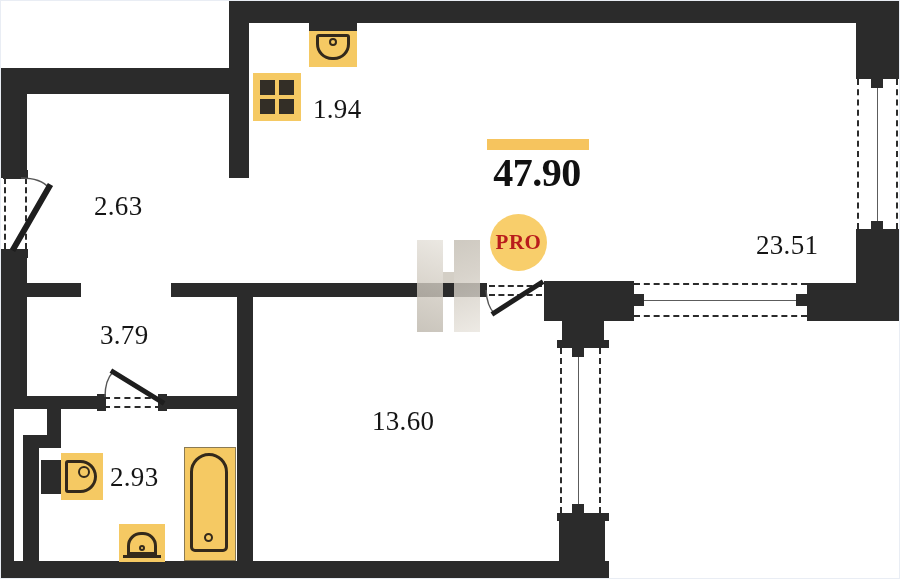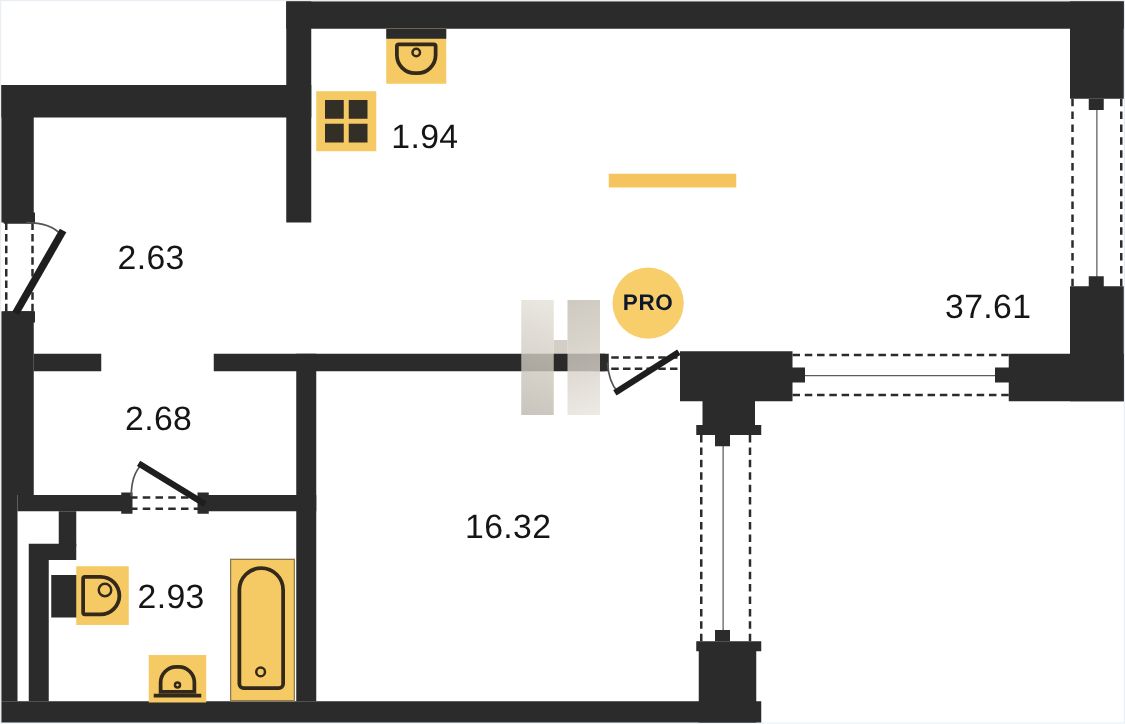--- a/index.html
+++ b/index.html
@@ -1,35 +1,35 @@
 <!DOCTYPE html>
 <html><head>
 <meta charset="utf-8">
 <style>
   html,body{margin:0;padding:0;background:#fff;}
   .plan{position:relative;width:900px;height:579px;background:#ffffff;border:1px solid #e9edf4;
-        box-sizing:border-box;font-family:Liberation Sans, sans-serif;overflow:hidden;}
+        box-sizing:border-box;font-family:Liberation Serif, serif;overflow:hidden;}
   .w{position:absolute;background:#2B2B2B;z-index:2;}
   .lbl{position:absolute;z-index:6;font-size:27px;color:#151515;letter-spacing:.3px;}
   .dashH{position:absolute;z-index:3;height:0;border-top:2px dashed #2B2B2B;}
   .dashV{position:absolute;z-index:3;width:0;border-left:2px dashed #2B2B2B;}
   .glassH{position:absolute;z-index:3;height:0;border-top:1.5px solid #5c5c5c;}
   .glassV{position:absolute;z-index:3;width:0;border-left:1.5px solid #5c5c5c;}
   .sq{position:absolute;background:#2B2B2B;z-index:4;}
   .fx{position:absolute;background:#F5C963;z-index:4;}
   .inner{position:absolute;border:3px solid #33291B;background:transparent;box-sizing:border-box;}
   .dot{position:absolute;border:2.5px solid #33291B;border-radius:50%;background:transparent;box-sizing:border-box;}
   .burner{position:absolute;width:15px;height:15px;background:#332E26;}
   .doors{position:absolute;left:0;top:0;z-index:5;pointer-events:none;}
   .totalbar{position:absolute;left:486px;top:138px;width:102px;height:11px;background:#F6C45E;z-index:6;}
   .totalval{position:absolute;left:455px;top:148px;width:162px;text-align:center;z-index:6;
             font-size:40px;font-weight:700;color:#111;letter-spacing:-.5px;}
   .badge{position:absolute;left:489px;top:213px;width:57px;height:57px;border-radius:50%;
          background:#F8CE6B;z-index:6;display:flex;align-items:center;justify-content:center;
-         font-size:18px;font-weight:700;color:#0f172a;letter-spacing:.5px;}
+         font-size:21px;font-weight:700;color:#b91c1c;letter-spacing:.5px;}
   .wm{position:absolute;opacity:.8;}
   .wm-bar-l{left:416px;top:239px;width:26px;height:92px;z-index:5;
             background:linear-gradient(200deg,#E6E2DB 0%,#D2CCC2 48%,#BCB6AB 100%);}
   .wm-bar-r{left:453px;top:239px;width:26px;height:92px;z-index:5;
             background:linear-gradient(340deg,#E9E5DE 0%,#CFC9BF 60%,#C2BCB1 100%);}
   .wm-mid{left:442px;top:271px;width:11px;height:23px;background:#C9C3B8;z-index:1;}
 </style>
 </head>
 <body>
 
@@ -149,21 +149,22 @@
   </div>
 
   <div>
     <div class="wm wm-mid"></div>
     <div class="wm wm-bar-l"></div>
     <div class="wm wm-bar-r"></div>
   </div>
 
   <div class="lbl" style="left:312px;top:93px">1.94</div>
   <div class="lbl" style="left:93px;top:190px">2.63</div>
-  <div class="lbl" style="left:99px;top:319px">2.68</div>
+  <div class="lbl" style="left:99px;top:319px">3.79</div>
   <div class="lbl" style="left:109px;top:461px">2.93</div>
-  <div class="lbl" style="left:371px;top:405px">16.32</div>
-  <div class="lbl" style="left:755px;top:229px">37.61</div>
+  <div class="lbl" style="left:371px;top:405px">13.60</div>
+  <div class="lbl" style="left:755px;top:229px">23.51</div>
 
   <div class="totalbar"></div>
+  <div class="totalval">47.90</div>
   <div class="badge">PRO</div>
 
 </div>
 
 </body></html>

